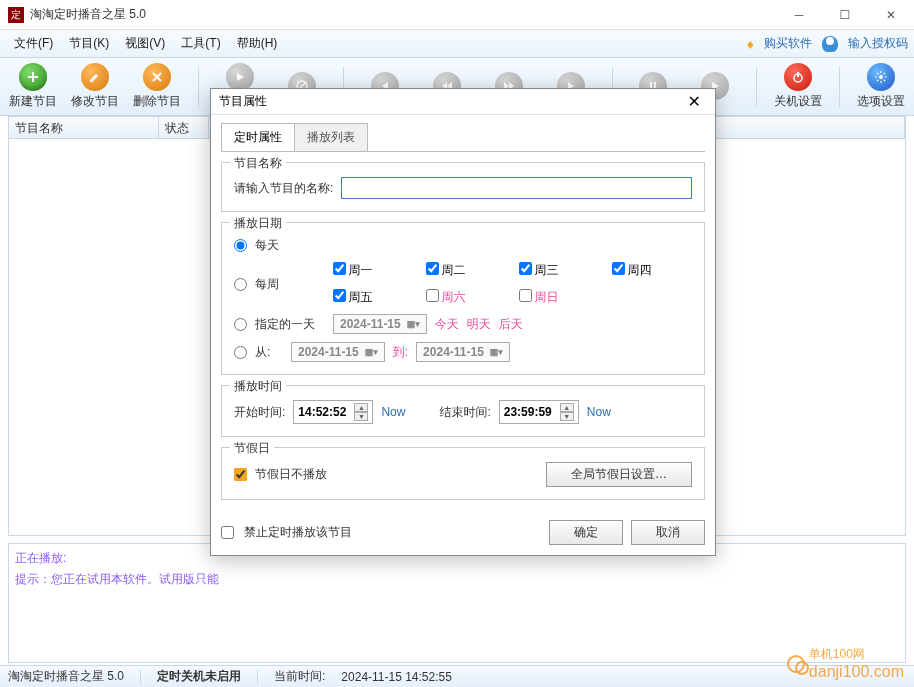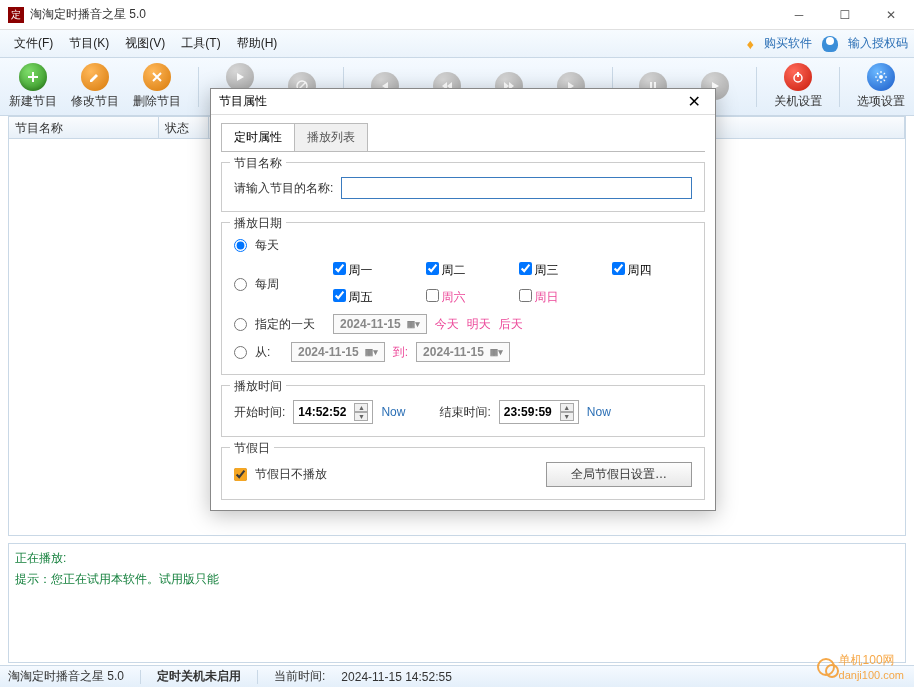--- a/index.html
+++ b/index.html
@@ -35,21 +35,21 @@
 .tool-icon svg { width: 14px; height: 14px; }
 
 
 .table-area { position: absolute; top: 116px; left: 8px; right: 8px; height: 420px; border: 1px solid #c9d8e6; background: #fff; }
 .table-head { height: 22px; background: linear-gradient(#fafcfe, #e8f0f8); border-bottom: 1px solid #c9d8e6; display: flex; }
 .th { border-right: 1px solid #c9d8e6; padding: 3px 6px; color: #333; }
 .th1 { width: 150px; } .th2 { width: 50px; } .th3 { flex: 1; }
 
 
 .status-panel { position: absolute; left: 8px; right: 8px; top: 543px; height: 120px; border: 1px solid #c9d8e6; background: #fff; padding: 6px; }
-.status-line { color: #15803d; margin-bottom: 4px; }
+.status-line { color: #8b5cf6; margin-bottom: 4px; }
 
 .statusbar { position: absolute; left: 0; right: 0; bottom: 0; height: 22px; background: linear-gradient(#f5faff, #e4effa); border-top: 1px solid #c9d8e6; display: flex; align-items: center; padding: 0 8px; gap: 16px; }
 .status-seg { color: #333; }
 .status-seg.bold { font-weight: bold; }
 .status-sep { width: 1px; height: 14px; background: #c9d8e6; }
 
 
 .watermark { position: absolute; right: 10px; bottom: 6px; color: #f59a2a; font-size: 13px; display: flex; align-items: center; gap: 4px; opacity: 0.85; }
 .wm-circle { width: 18px; height: 18px; border: 2px solid #f59a2a; border-radius: 50%; display: inline-block; position: relative; }
 .wm-circle::after { content: ""; position: absolute; right: -6px; top: 4px; width: 10px; height: 10px; border: 2px solid #f59a2a; border-radius: 50%; }
@@ -239,21 +239,21 @@
   <span class="status-seg bold">定时关机未启用</span>
   <span class="status-sep"></span>
   <span class="status-seg">当前时间:</span>
   <span class="status-seg">2024-11-15 14:52:55</span>
 </div>
 
 <div class="watermark">
   <span class="wm-circle"></span>
   <div>
     <div>单机100网</div>
-    <div style="font-size:11px">danji100.com</div>
+    <div style="font-size:16px">danji100.com</div>
   </div>
 </div>
 
 <div class="dialog">
   <div class="dlg-title">
     <span>节目属性</span>
     <span class="dlg-close">✕</span>
   </div>
   <div class="dlg-tabs">
     <div class="dlg-tab active">定时属性</div>
@@ -364,13 +364,21 @@
       <span class="legend">节假日</span>
       <div class="row">
         <input type="checkbox" class="chk orange" checked="" style="">
         <span class="label">节假日不播放</span>
         <span style="flex:1"></span>
         <button class="btn">全局节假日设置…</button>
       </div>
     </div>
 
   </div>
+  <div class="dlg-footer">
+    <input type="checkbox" class="chk" style="">
+    <span class="label">禁止定时播放该节目</span>
+    <div class="btns">
+      <button class="btn">确定</button>
+      <button class="btn">取消</button>
+    </div>
+  </div>
 </div>
 
 </body></html>

